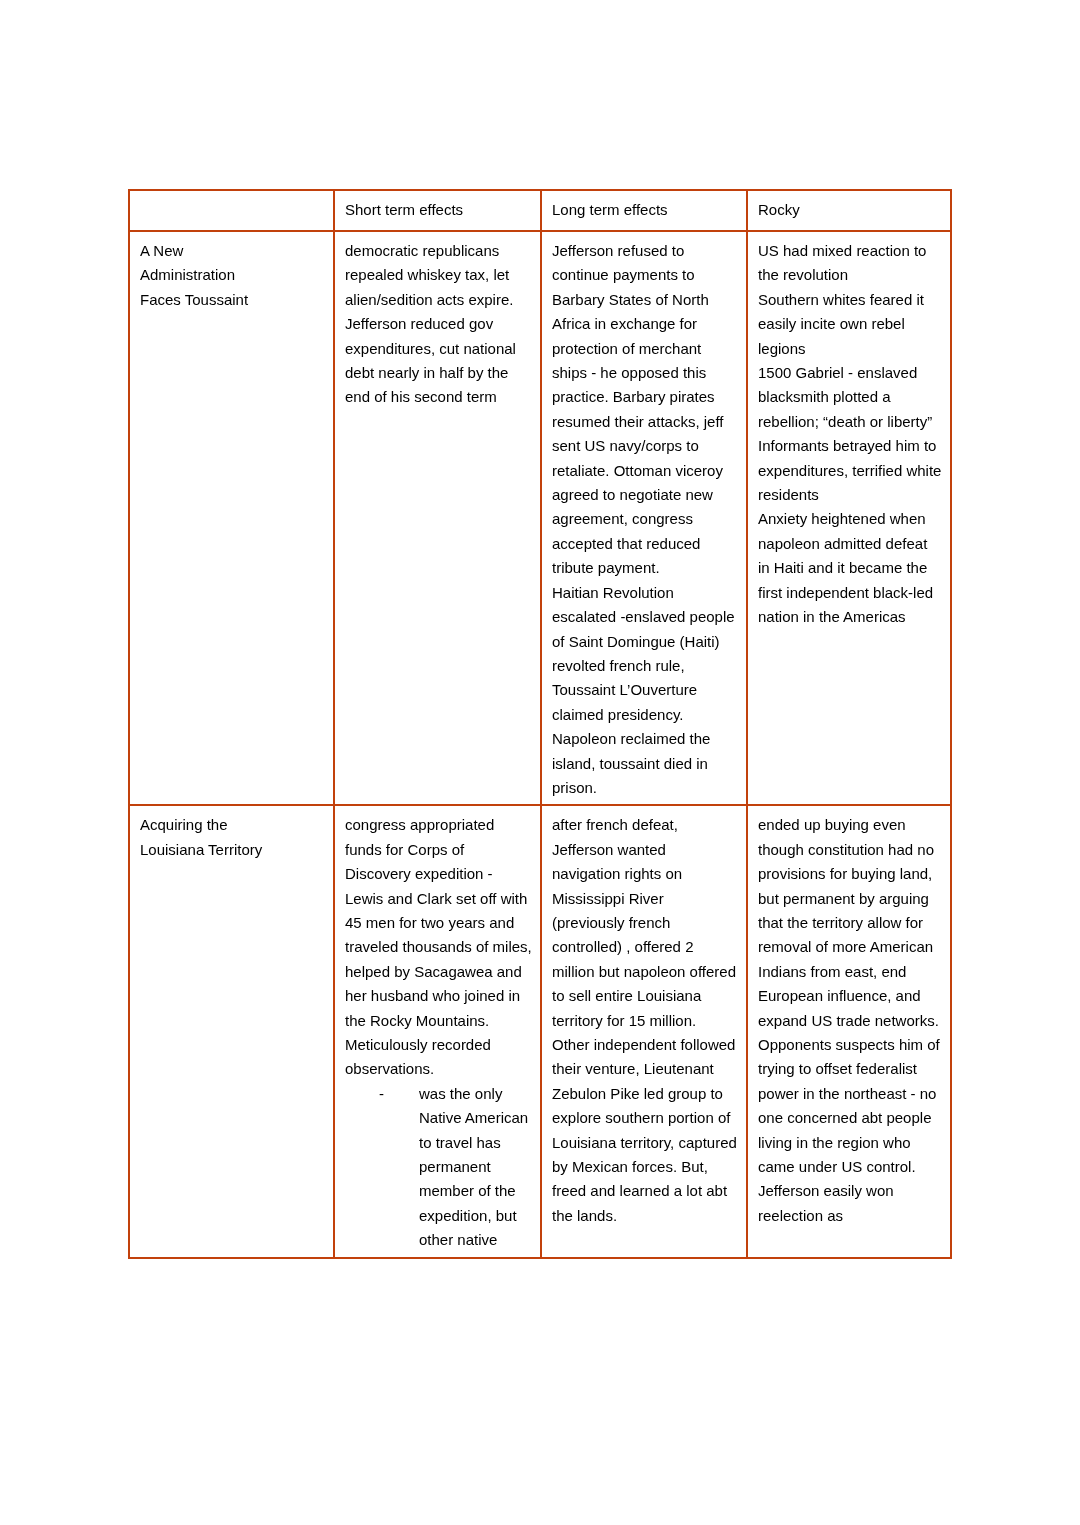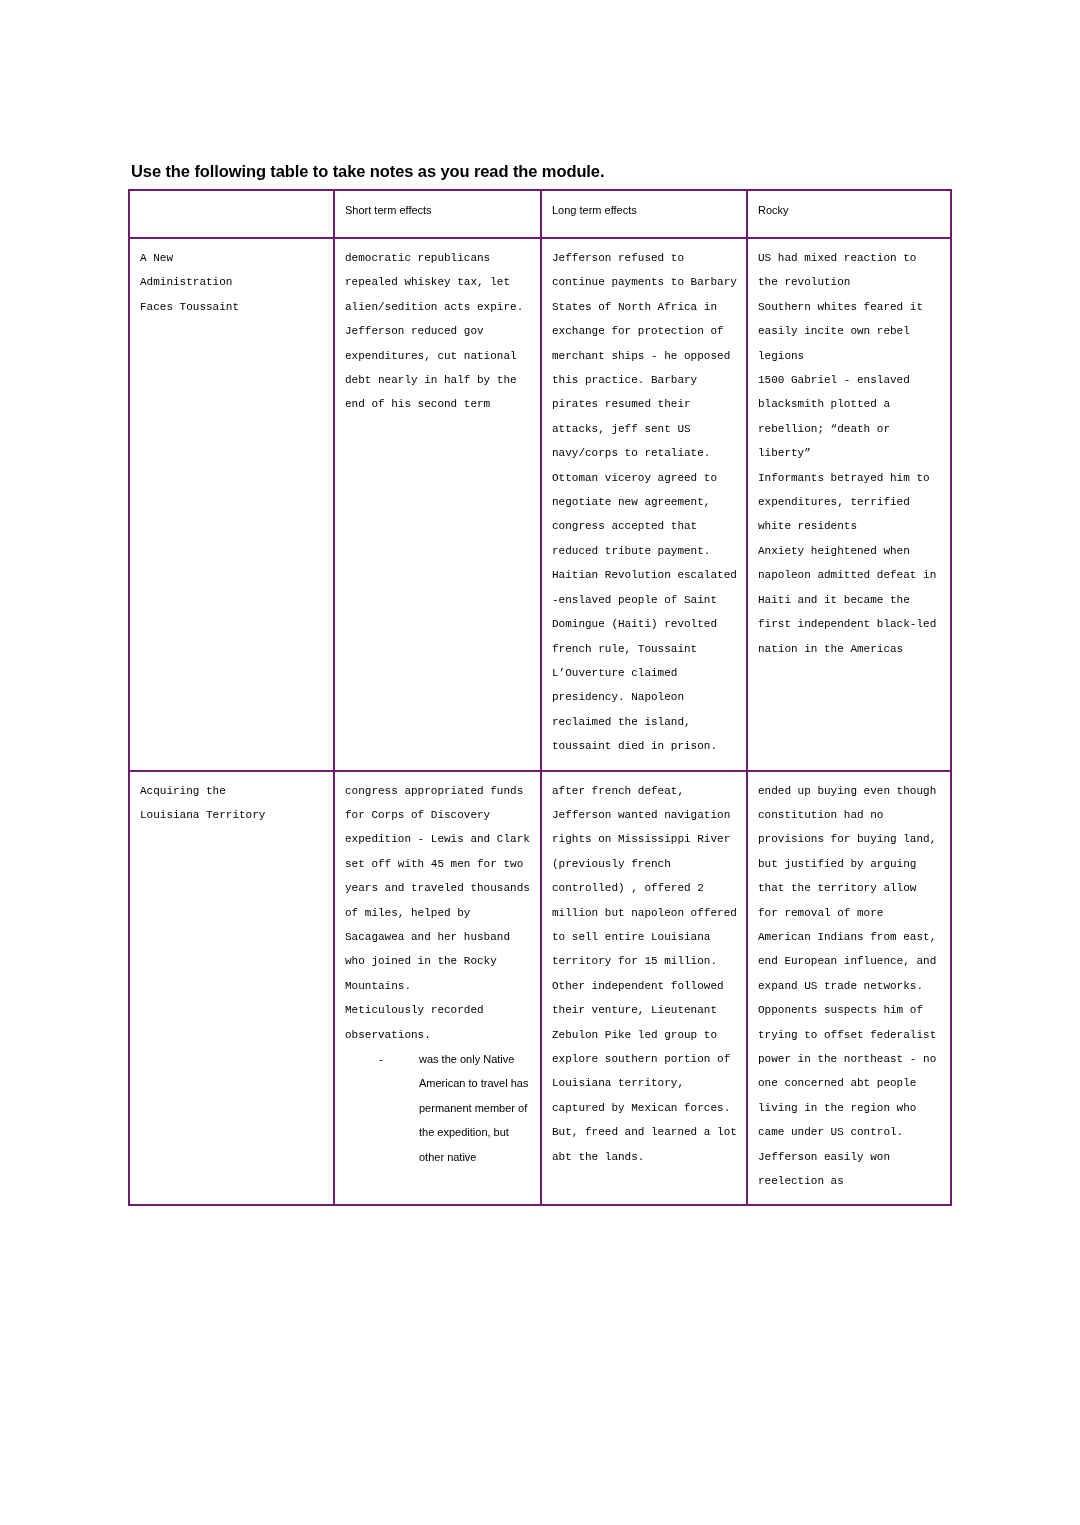--- a/index.html
+++ b/index.html
@@ -32,24 +32,24 @@
   table.notes-table {
     position: absolute;
     left: 128px;
     top: 189px;
     width: 822px;
     border-collapse: collapse;
     table-layout: fixed;
   }
   table.notes-table td,
   table.notes-table th {
-    border: 2px solid #701a75;
+    border: 2px solid #c2410c;
     vertical-align: top;
-    padding: 7px 8px 11px 10px;
-    font-size: 11px;
+    padding: 7px 8px 4px 10px;
+    font-size: 15px;
     line-height: 24.4px;
     font-weight: normal;
     text-align: left;
   }
   col.c1 { width: 205px; }
   col.c2 { width: 207px; }
   col.c3 { width: 206px; }
   col.c4 { width: 204px; }
 
   thead th {
@@ -62,21 +62,20 @@
   th.blank-corner { border: 2px solid #000000; }
 
   td.row-header {
     font-weight: bold;
     font-size: 15.5px;
     line-height: 24.4px;
   }
   .cell-lines p {
     margin: 0;
     padding: 0;
-    font-family: Liberation Mono, monospace;
   }
   .sub-list {
     margin: 0;
     padding: 0;
     list-style: none;
   }
   .sub-list li {
     position: relative;
     padding-left: 74px;
     margin: 0;
@@ -85,21 +84,20 @@
     position: absolute;
     left: 34px;
     top: 0;
   }
 </style>
 </head>
 <body>
 
 <div class="page">
 
-  <div class="instruction">Use the following table to take notes as you read the module.</div>
 
   <table class="notes-table">
     <colgroup>
       <col class="c1">
         <col class="c2">
         <col class="c3">
         <col class="c4">
     </colgroup>
     <thead>
       <tr>
@@ -162,21 +160,21 @@
           </ul>
         </td>
         <td>
           <div class="cell-lines">
             <p>after french defeat, Jefferson wanted navigation rights on Mississippi River (previously french controlled) , offered 2 million but napoleon offered to sell entire Louisiana territory for 15 million.</p>
             <p>Other independent followed their venture, Lieutenant Zebulon Pike led group to explore southern portion of Louisiana territory, captured by Mexican forces. But, freed and learned a lot abt the lands.</p>
           </div>
         </td>
         <td>
           <div class="cell-lines">
-            <p>ended up buying even though constitution had no provisions for buying land, but justified by arguing that the territory allow for removal of more American Indians from east, end European influence, and expand US trade networks.</p>
+            <p>ended up buying even though constitution had no provisions for buying land, but permanent by arguing that the territory allow for removal of more American Indians from east, end European influence, and expand US trade networks.</p>
             <p>Opponents suspects him of trying to offset federalist power in the northeast - no one concerned abt people living in the region who came under US control.</p>
             <p>Jefferson easily won reelection as</p>
           </div>
         </td>
       </tr>
 
     </tbody>
   </table>
 
 </div>

